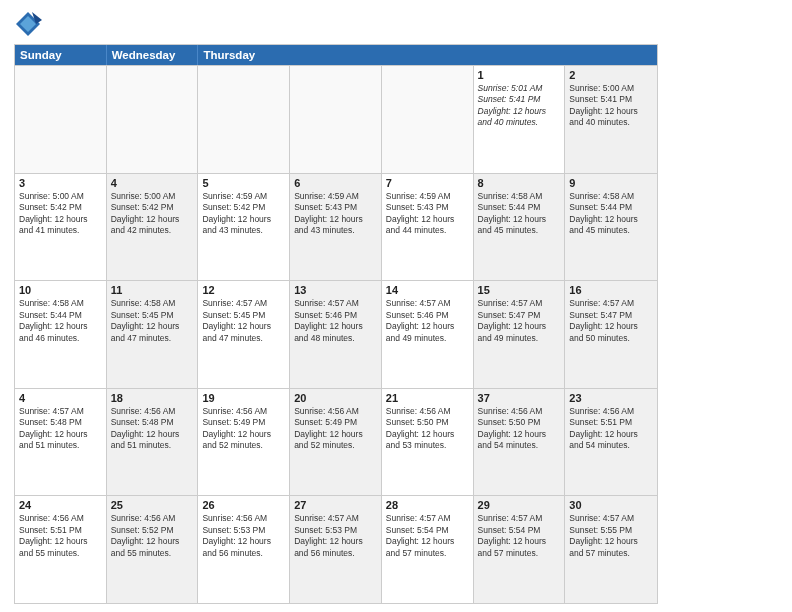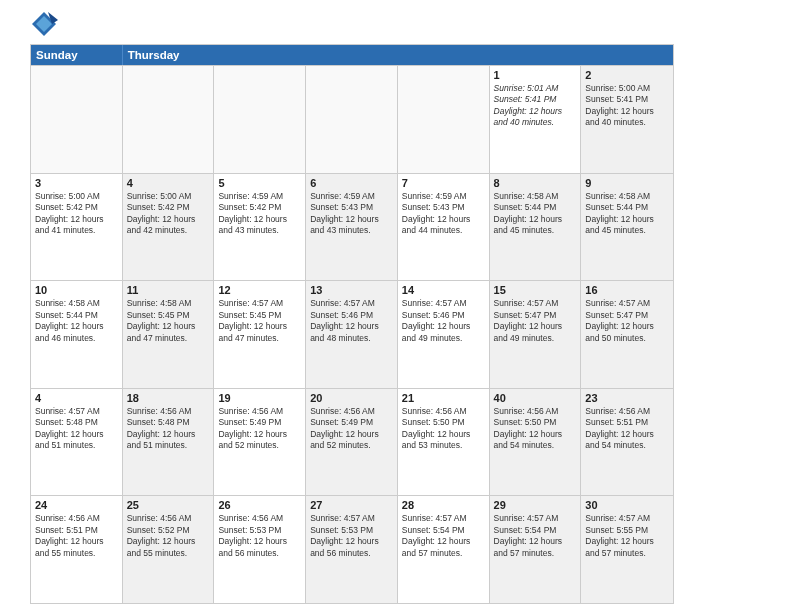--- a/index.html
+++ b/index.html
@@ -9,21 +9,20 @@
       width: 792px;
       height: 612px;
       overflow: hidden;
     }
     .page {
       width: 672px;
       height: 612px;
       padding: 10px 14px 8px 14px;
       display: flex;
       flex-direction: column;
-      margin-left: 16px;
     }
     .header {
       display: flex;
       justify-content: space-between;
       align-items: flex-start;
       margin-bottom: 6px;
     }
     .logo {
       display: flex;
       align-items: center;
@@ -132,20 +131,21 @@
     </div>
     <div class="title-block">
       <div class="month-title"></div>
       <div class="subtitle"></div>
     </div>
   </div>
 
   <div class="calendar">
     <div class="cal-header-row">
     <div class="cal-header-cell">Sunday</div>
+        <div class="cal-header-cell">Wednesday</div>
         <div class="cal-header-cell">Thursday</div>
       </div>
     <div class="cal-body">
     <div class="cal-row">
           <div class="cal-cell empty"></div>
           <div class="cal-cell empty"></div>
           <div class="cal-cell empty"></div>
           <div class="cal-cell empty"></div>
           <div class="cal-cell empty"></div>
           <div class="cal-cell">
@@ -295,21 +295,21 @@
 and 52 minutes.</div>
           </div>
           <div class="cal-cell">
             <div class="day-number">21</div>
             <div class="day-info" style="white-space: pre-line;">Sunrise: 4:56 AM
 Sunset: 5:50 PM
 Daylight: 12 hours
 and 53 minutes.</div>
           </div>
           <div class="cal-cell shaded">
-            <div class="day-number">40</div>
+            <div class="day-number">37</div>
             <div class="day-info" style="white-space: pre-line;">Sunrise: 4:56 AM
 Sunset: 5:50 PM
 Daylight: 12 hours
 and 54 minutes.</div>
           </div>
           <div class="cal-cell shaded">
             <div class="day-number">23</div>
             <div class="day-info" style="white-space: pre-line;">Sunrise: 4:56 AM
 Sunset: 5:51 PM
 Daylight: 12 hours

